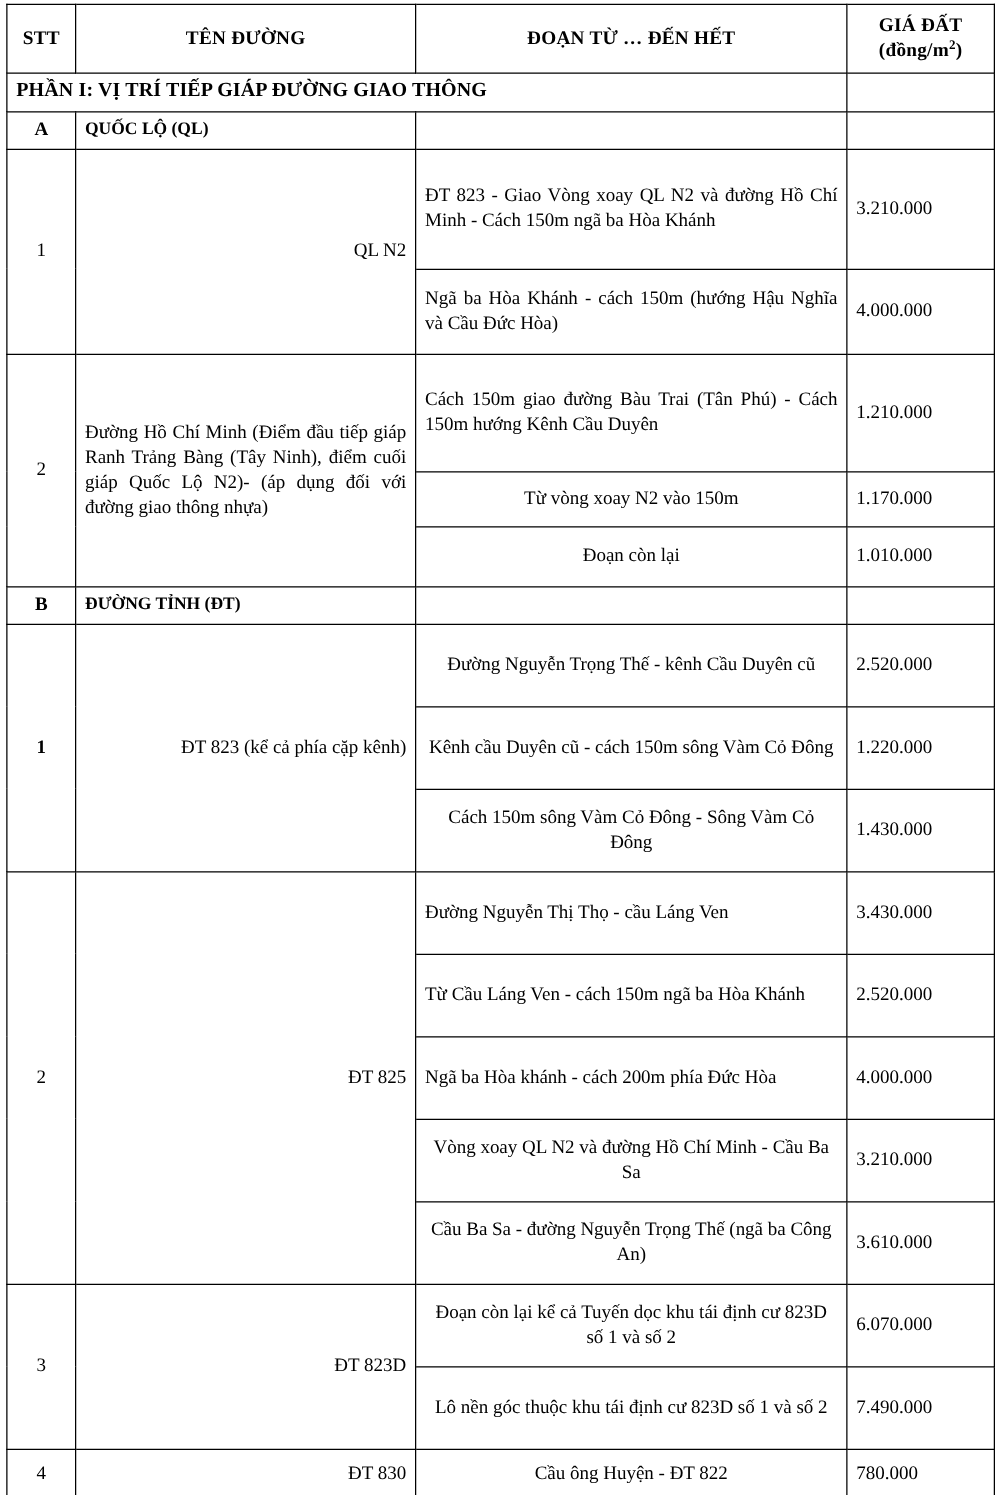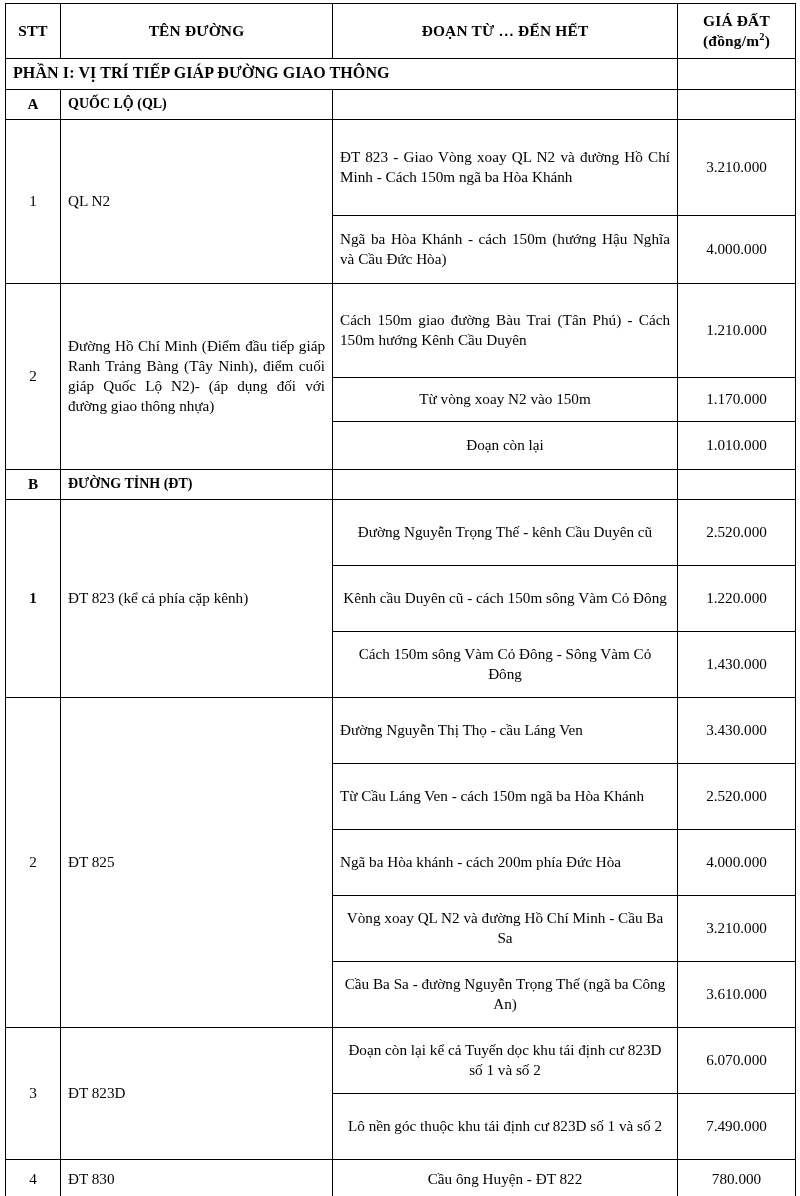--- a/index.html
+++ b/index.html
@@ -83,39 +83,39 @@
     padding-left: 10px;
   }
 
   
   td.stt {
     text-align: center;
   }
   td.stt.bold { font-weight: bold; }
 
   td.road-name {
-    text-align: left;
+    text-align: right;
     padding-left: 10px;
   }
   td.road-name.justify {
     text-align: justify;
     text-align-last: left;
     hyphens: none;
   }
 
   td.segment {
     text-align: center;
   }
   td.segment.justify {
     text-align: justify;
     text-align-last: left;
   }
 
   td.price {
-    text-align: center;
+    text-align: left;
     white-space: nowrap;
   }
 
   td.empty { }
 </style>
 </head>
 <body>
 
 <div class="sheet">
 

